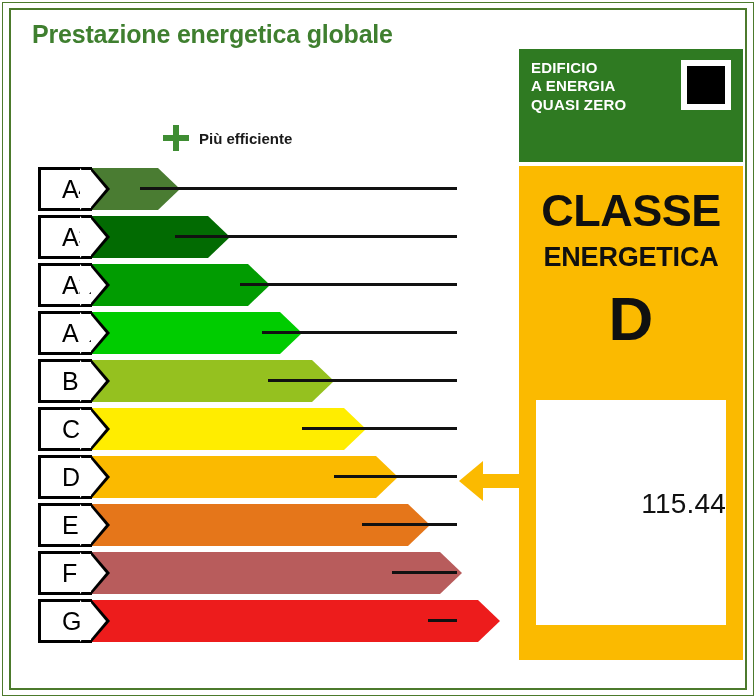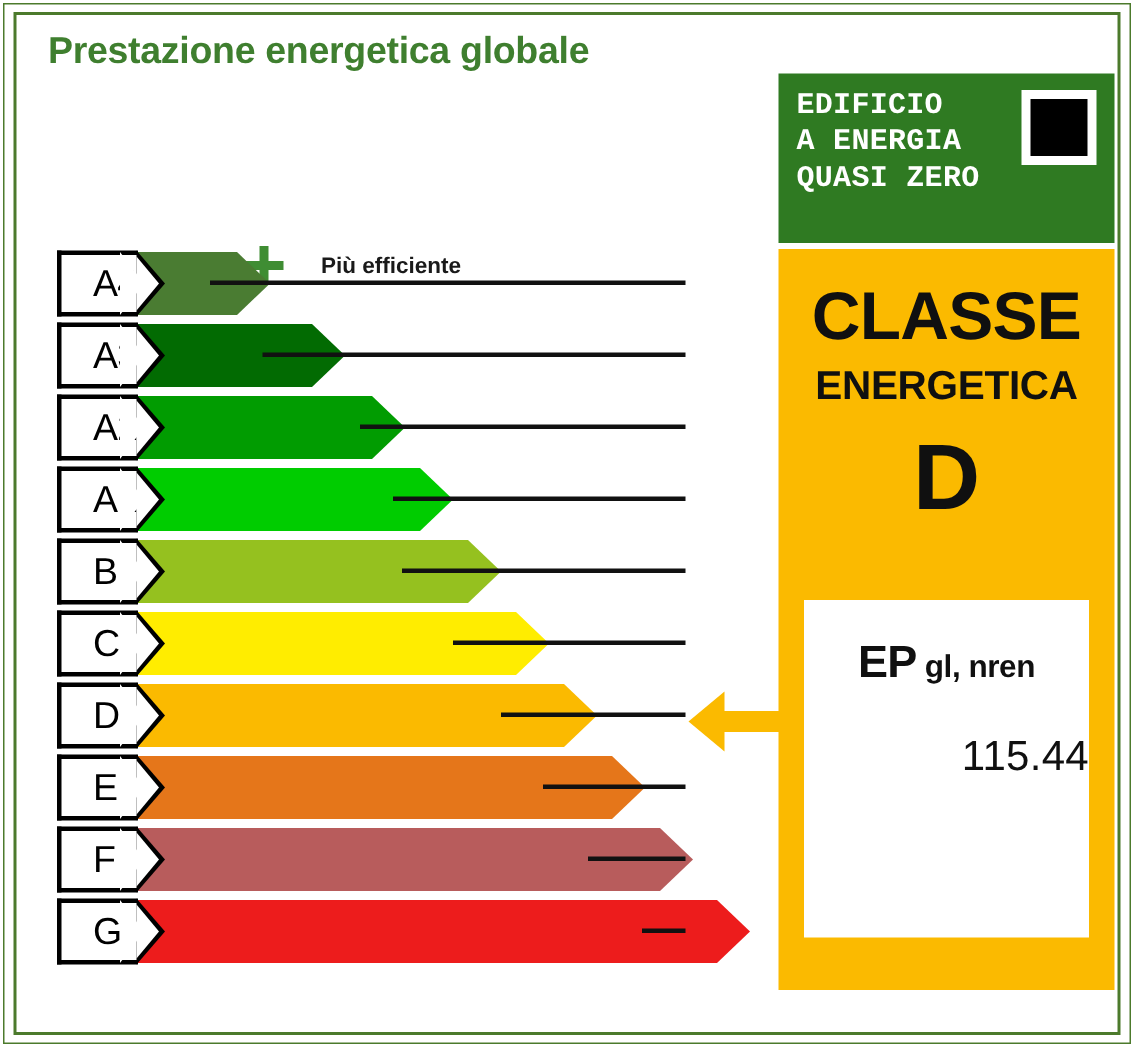--- a/index.html
+++ b/index.html
@@ -43,22 +43,21 @@
     letter-spacing:-0.2px;
     white-space:nowrap;
   }
 
   
   .legend-top{
     position:absolute;
     left:163px; top:125px;
     display:flex;
     align-items:center;
-    gap:25px;
-    margin-top:39px;
+    gap:10px;
   }
   .plus-icon{
     position:relative;
     width:26px; height:26px;
     flex:0 0 auto;
   }
   .plus-icon::before,
   .plus-icon::after{
     content:"";
     position:absolute;
@@ -181,27 +180,26 @@
   .nzeb{
     position:absolute;
     left:519px; top:49px;
     width:224px; height:113px;
     background:#2f7a22;
     box-sizing:border-box;
   }
   .nzeb-text{
     position:absolute;
     left:12px; top:10px;
-    font-size:20px;
+    font-size:15px;
     font-weight:bold;
     color:#ffffff;
     line-height:1.22;
     letter-spacing:0.2px;
     white-space:pre-line;
-    font-family:Liberation Mono, monospace;
   }
   .nzeb-check{
     position:absolute;
     right:12px; top:11px;
     width:50px; height:50px;
     background:#ffffff;
     padding:6px;
     box-sizing:border-box;
   }
   .nzeb-check-inner{
@@ -466,20 +464,17 @@
       <div class="nzeb-check-inner"></div>
     </div>
   </div>
 
   <div class="classpanel">
     <div class="classe-word">CLASSE</div>
     <div class="energetica-word">ENERGETICA</div>
     <div class="class-letter">D</div>
 
     <div class="epbox">
-      <div class="ep-title">
-        <span class="ep-main">EP</span><span class="ep-sub"> gl, nren</span>
-      </div>
       <div class="ep-value">115.44</div>
     </div>
   </div>
 
 </div>
 
 </body></html>

